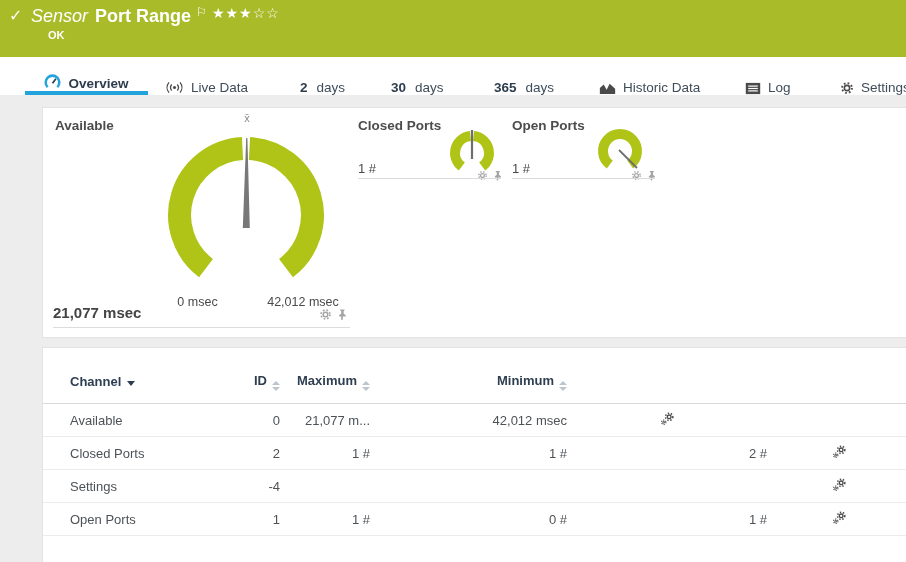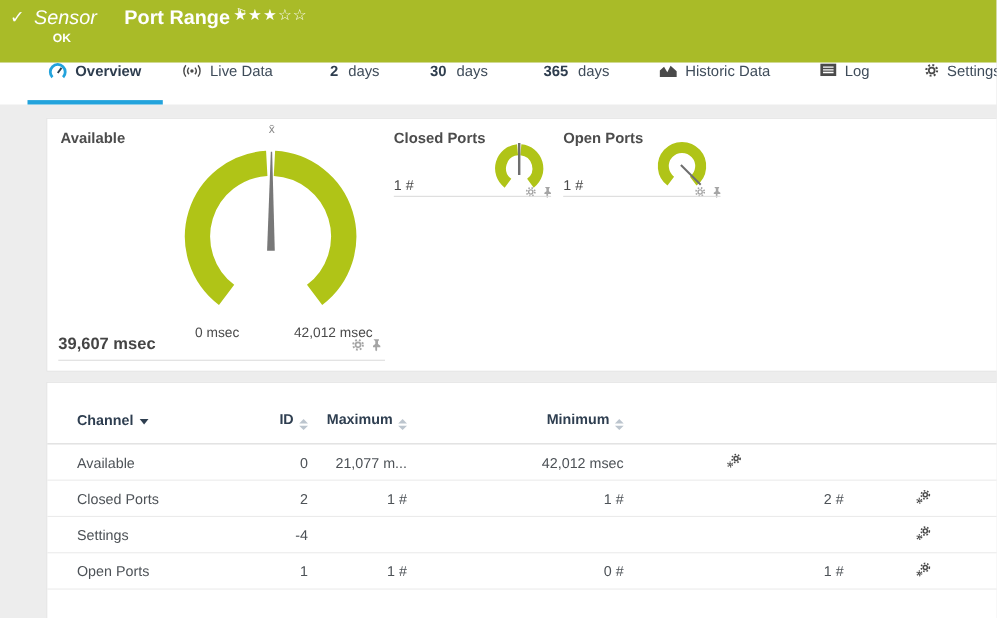--- a/index.html
+++ b/index.html
@@ -10,29 +10,29 @@
     position: relative;
     color: #4a4a4a;
   }
   
   .sensor-header {
     position: absolute; left: 0; top: 0; width: 906px; height: 57px;
     background: #a9bb28; color: #fff;
   }
   .sh-check { position: absolute; left: 9px; top: 6px; font-size: 16px; font-weight: bold; }
   .sh-title { position: absolute; left: 31px; top: 6px; font-size: 18px; white-space: nowrap; }
-  .sh-type { font-style: italic; font-weight: normal; margin-right: 25px; text-align: right; }
+  .sh-type { font-style: italic; font-weight: normal; margin-right: 7px; text-align: right; }
   .sh-name { font-weight: bold; }
   .sh-flag { font-size: 12px; position: relative; top: -6px; margin-left: 5px; }
   .sh-stars { position: absolute; left: 212px; top: 5px; font-size: 14px; letter-spacing: 1px; }
   .sh-status { position: absolute; left: 48px; top: 29px; font-size: 11px; font-weight: bold; }
 
   
   .tabbar { position: absolute; left: 0; top: 57px; width: 906px; height: 38px; background: #fff; }
-  .tab { position: absolute; top: 0; height: 38px; display: flex; align-items: flex-start; gap: 7px;
+  .tab { position: absolute; top: 0; height: 38px; display: flex; align-items: flex-end; gap: 7px;
          font-size: 13.5px; color: #3f4c5a; cursor: pointer; white-space: nowrap; }
   .tab svg { flex: 0 0 auto; }
   .tab.active { left: 25px; width: 123px; justify-content: center; border-bottom: 4px solid #23a3dc;
                 color: #2e3d4e; font-weight: bold; }
   .tab .num { font-weight: bold; color: #2e3d4e; margin-right: 2px; }
   .t-live { left: 165px; } .t-2d { left: 300px; } .t-30d { left: 391px; } .t-365d { left: 494px; }
   .t-hist { left: 599px; } .t-log { left: 745px; } .t-set { left: 840px; }
 
   
   .panel { position: absolute; left: 42px; width: 871px; background: #fff; border: 1px solid #e3e3e3; }
@@ -144,21 +144,21 @@
 
   <div class="g-title" style="left:12px; top:10px;">Available</div>
   <span class="mean-mark">x̄</span>
   <svg style="position:absolute; left:117px; top:20px;" width="172" height="162" viewBox="0 0 172 162">
     <path d="M46,140.1 A66.5,66.5 0 0 1 82.5,20.6" fill="none" stroke="#b0c417" stroke-width="23"></path>
     <path d="M89.5,20.6 A66.5,66.5 0 0 1 126,140.1" fill="none" stroke="#b0c417" stroke-width="23"></path>
     <polygon points="82.8,100 89.8,100 87.4,10 86.2,10" fill="#787878"></polygon>
   </svg>
   <div class="g-minmax" style="left:122px; top:187px; width:65px;">0 msec</div>
   <div class="g-minmax" style="left:212px; top:187px; width:96px;">42,012 msec</div>
-  <div class="bigvalue">39,607 msec</div>
+  <div class="bigvalue">21,077 msec</div>
   <div class="g-icons" style="left:276px; top:199px;">
     <span class="iconbtn">
       <svg width="13" height="13" viewBox="0 0 16 16">
           <circle cx="8" cy="8" r="2.8" fill="none" stroke="#a5a5a5" stroke-width="1.8"></circle>
           <circle cx="8" cy="8" r="5.4" fill="none" stroke="#a5a5a5" stroke-width="2.2" stroke-dasharray="2 2.3"></circle>
         </svg>
     </span>
     <span class="iconbtn">
       <svg width="10" height="13" viewBox="0 0 12 14" fill="#a5a5a5">
           <path d="M3 1h6v1l-1 1v3l2.5 2v1.5H7V13l-1 1-1-1V9.5H2.5V8L5 6V3L4 2z"></path>

